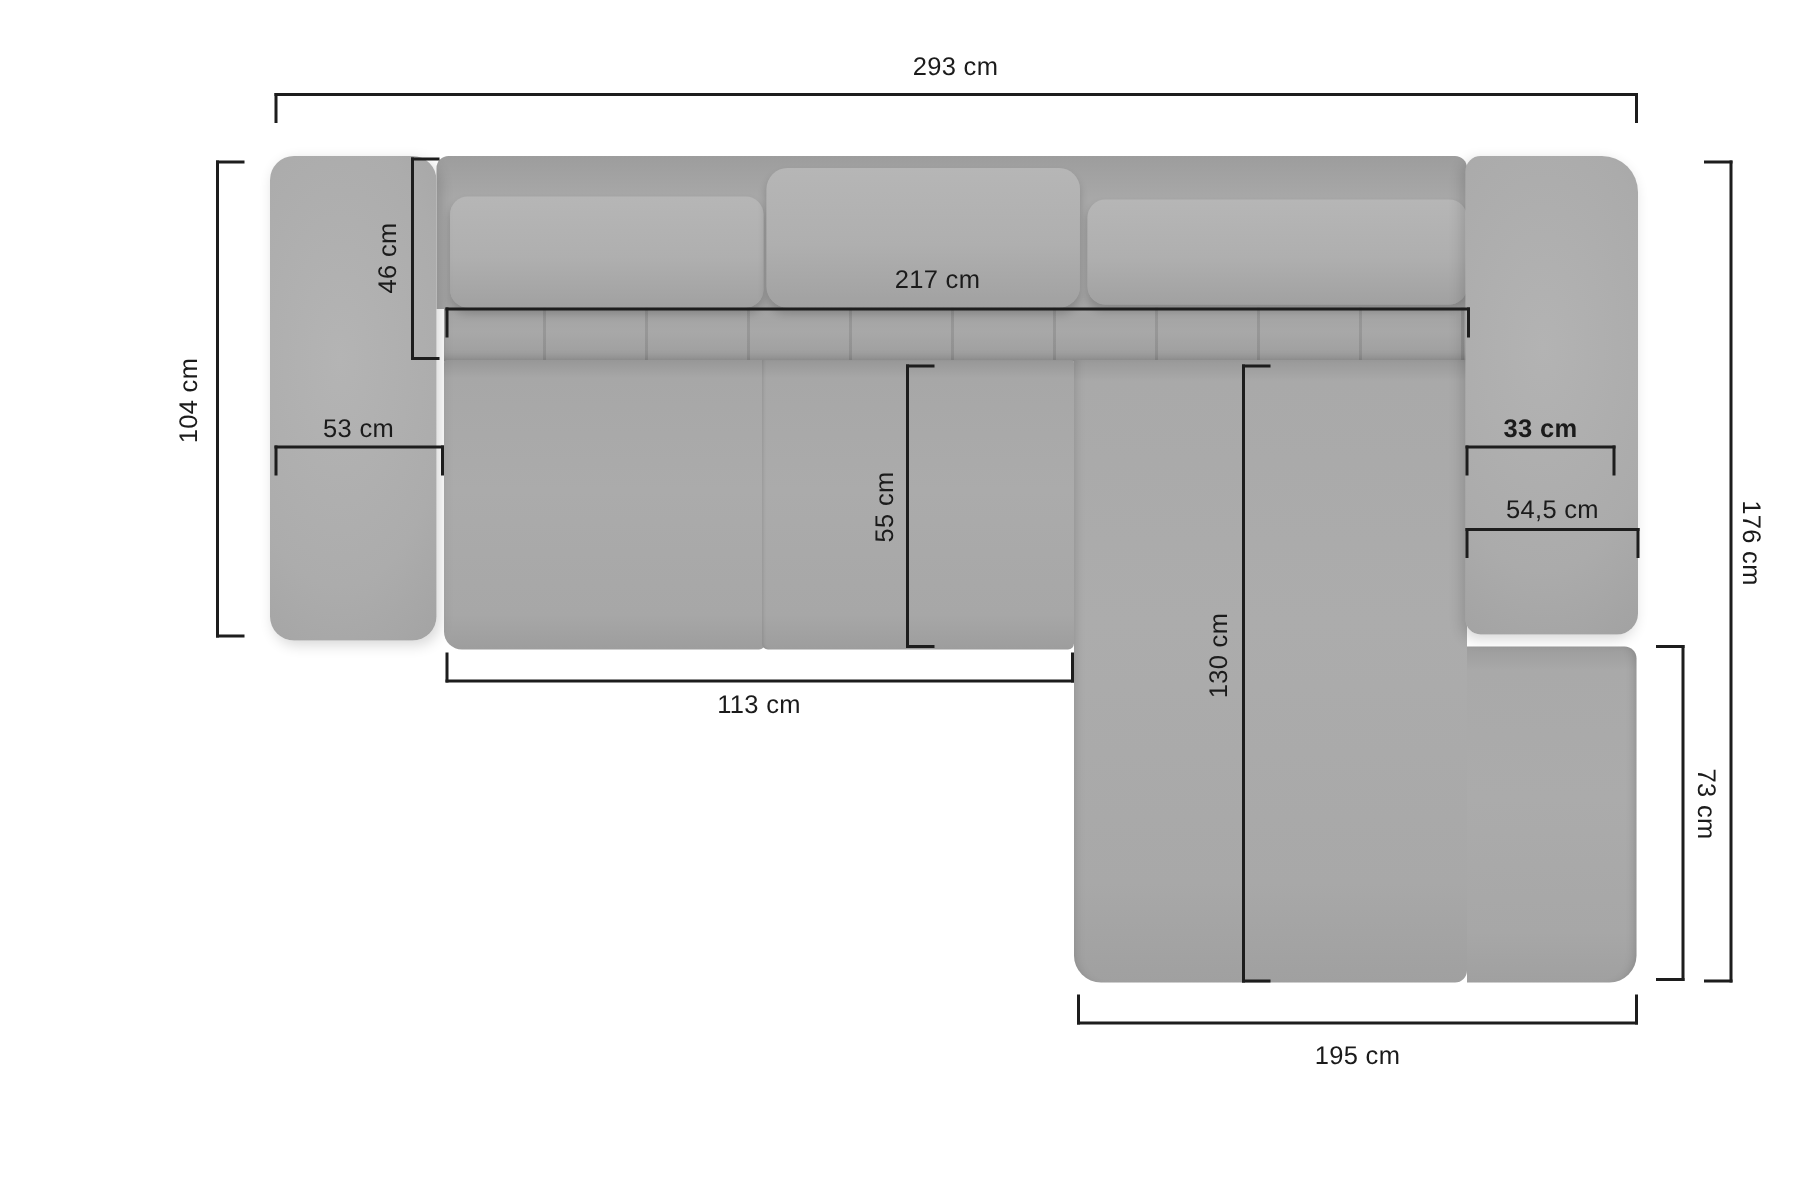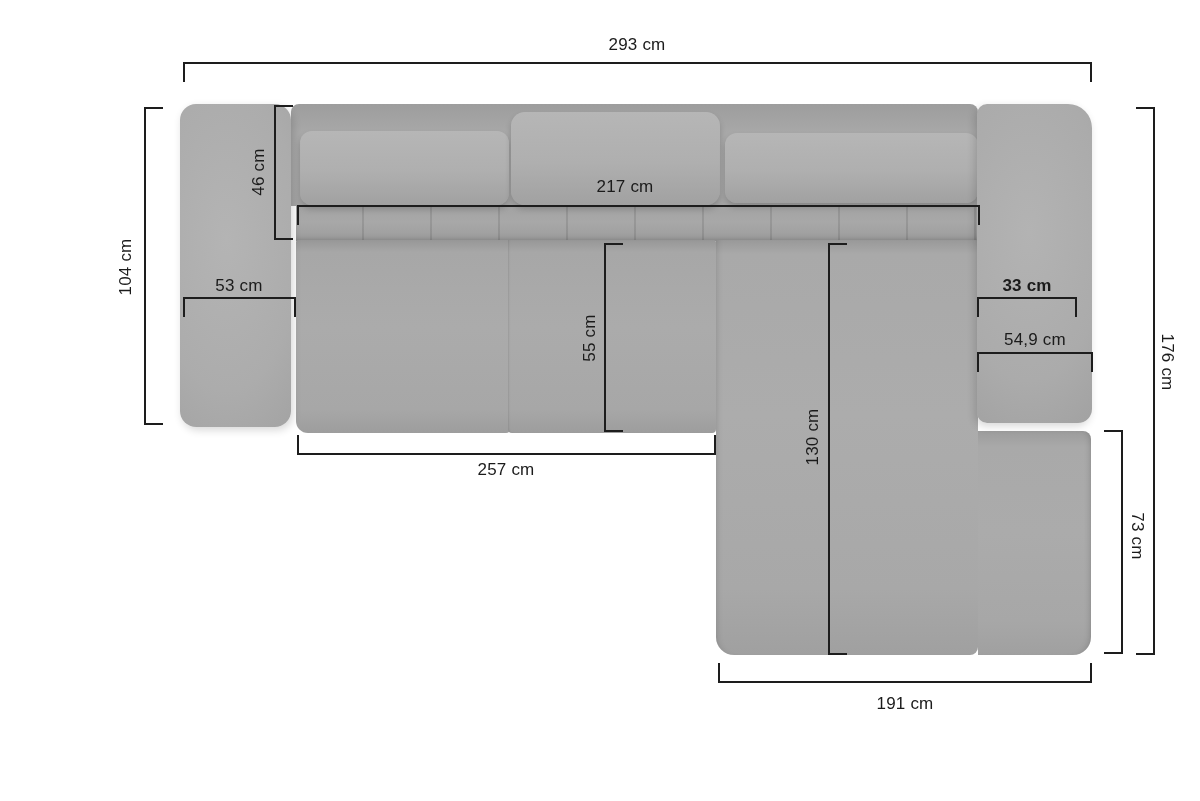--- a/index.html
+++ b/index.html
@@ -119,46 +119,46 @@
     <span class="dlabel" style="left:191px;top:286px;">53 cm</span>
   </div>
 
   <div>
     <div class="dline h td" style="left:929px;top:297px;width:100px;"></div>
     <span class="dlabel" style="left:979px;top:286px;font-weight:bold;">33 cm</span>
   </div>
 
   <div>
     <div class="dline h td" style="left:929px;top:352px;width:116px;"></div>
-    <span class="dlabel" style="left:987px;top:340px;">54,9 cm</span>
+    <span class="dlabel" style="left:987px;top:340px;">54,5 cm</span>
   </div>
 
   <div>
     <div class="dline v tr" style="left:556px;top:243px;height:189px;"></div>
     <span class="dlabel ccw" style="left:542px;top:338px;">55 cm</span>
   </div>
 
   <div>
     <div class="dline h tu" style="left:249px;top:453px;width:419px;"></div>
-    <span class="dlabel" style="left:458px;top:470px;">257 cm</span>
+    <span class="dlabel" style="left:458px;top:470px;">113 cm</span>
   </div>
 
   <div>
     <div class="dline v tr" style="left:780px;top:243px;height:412px;"></div>
     <span class="dlabel ccw" style="left:765px;top:437px;">130 cm</span>
   </div>
 
   <div>
     <div class="dline v tl" style="left:1105px;top:107px;height:548px;"></div>
     <span class="dlabel cw" style="left:1119px;top:362px;">176 cm</span>
   </div>
 
   <div>
     <div class="dline v tl" style="left:1073px;top:430px;height:224px;"></div>
     <span class="dlabel cw" style="left:1089px;top:536px;">73 cm</span>
   </div>
 
   <div>
     <div class="dline h tu" style="left:670px;top:681px;width:374px;"></div>
-    <span class="dlabel" style="left:857px;top:704px;">191 cm</span>
+    <span class="dlabel" style="left:857px;top:704px;">195 cm</span>
   </div>
 
 </div>
 
 </body></html>

